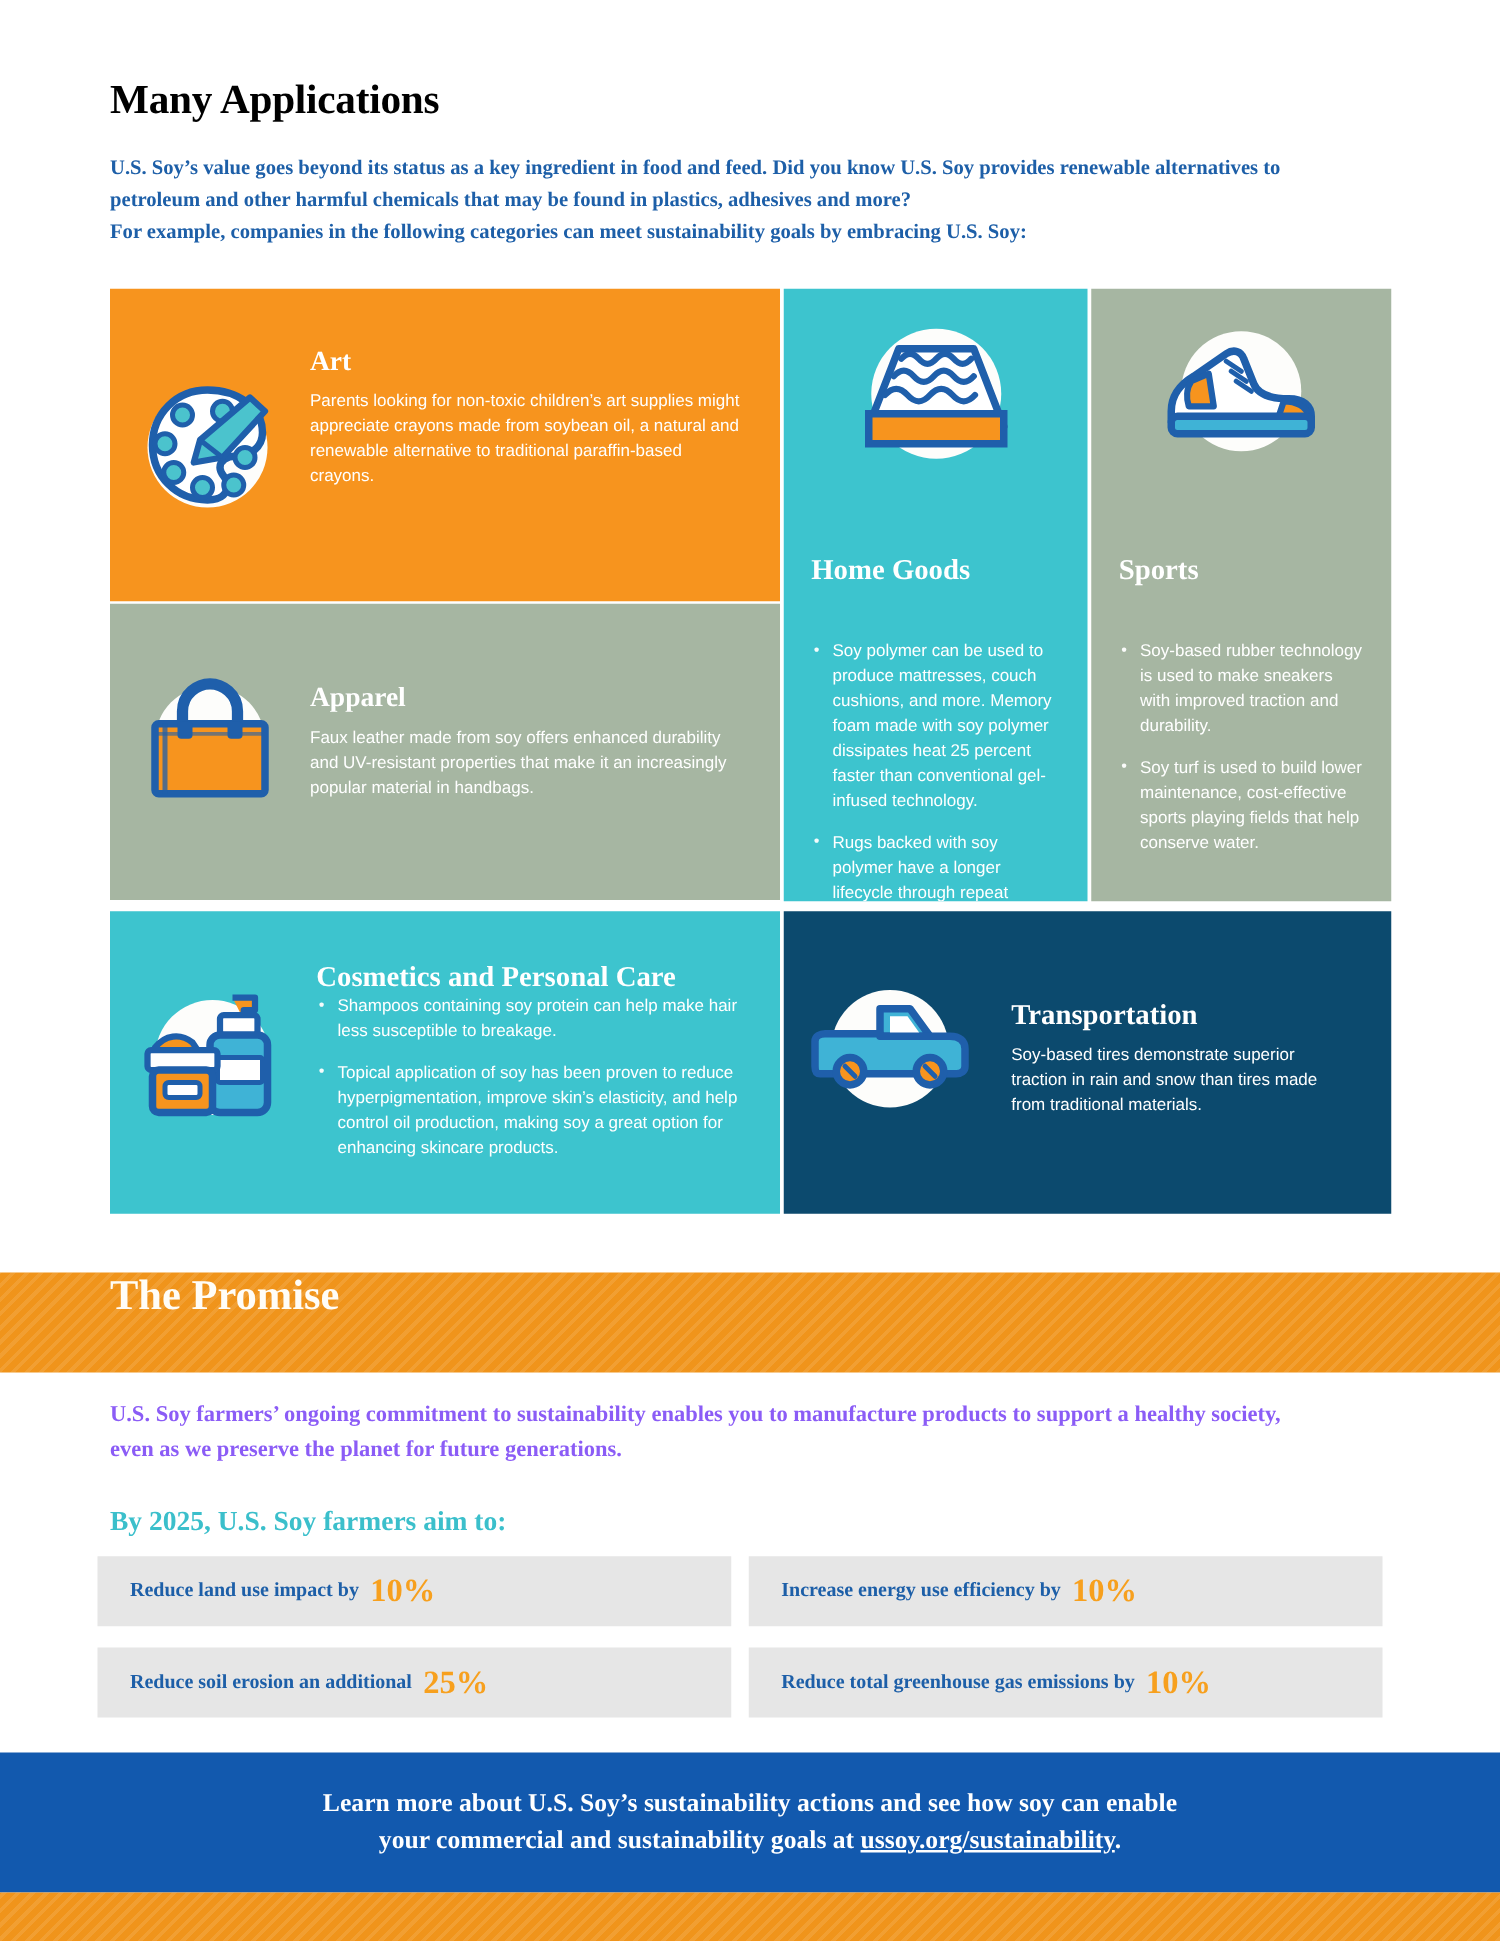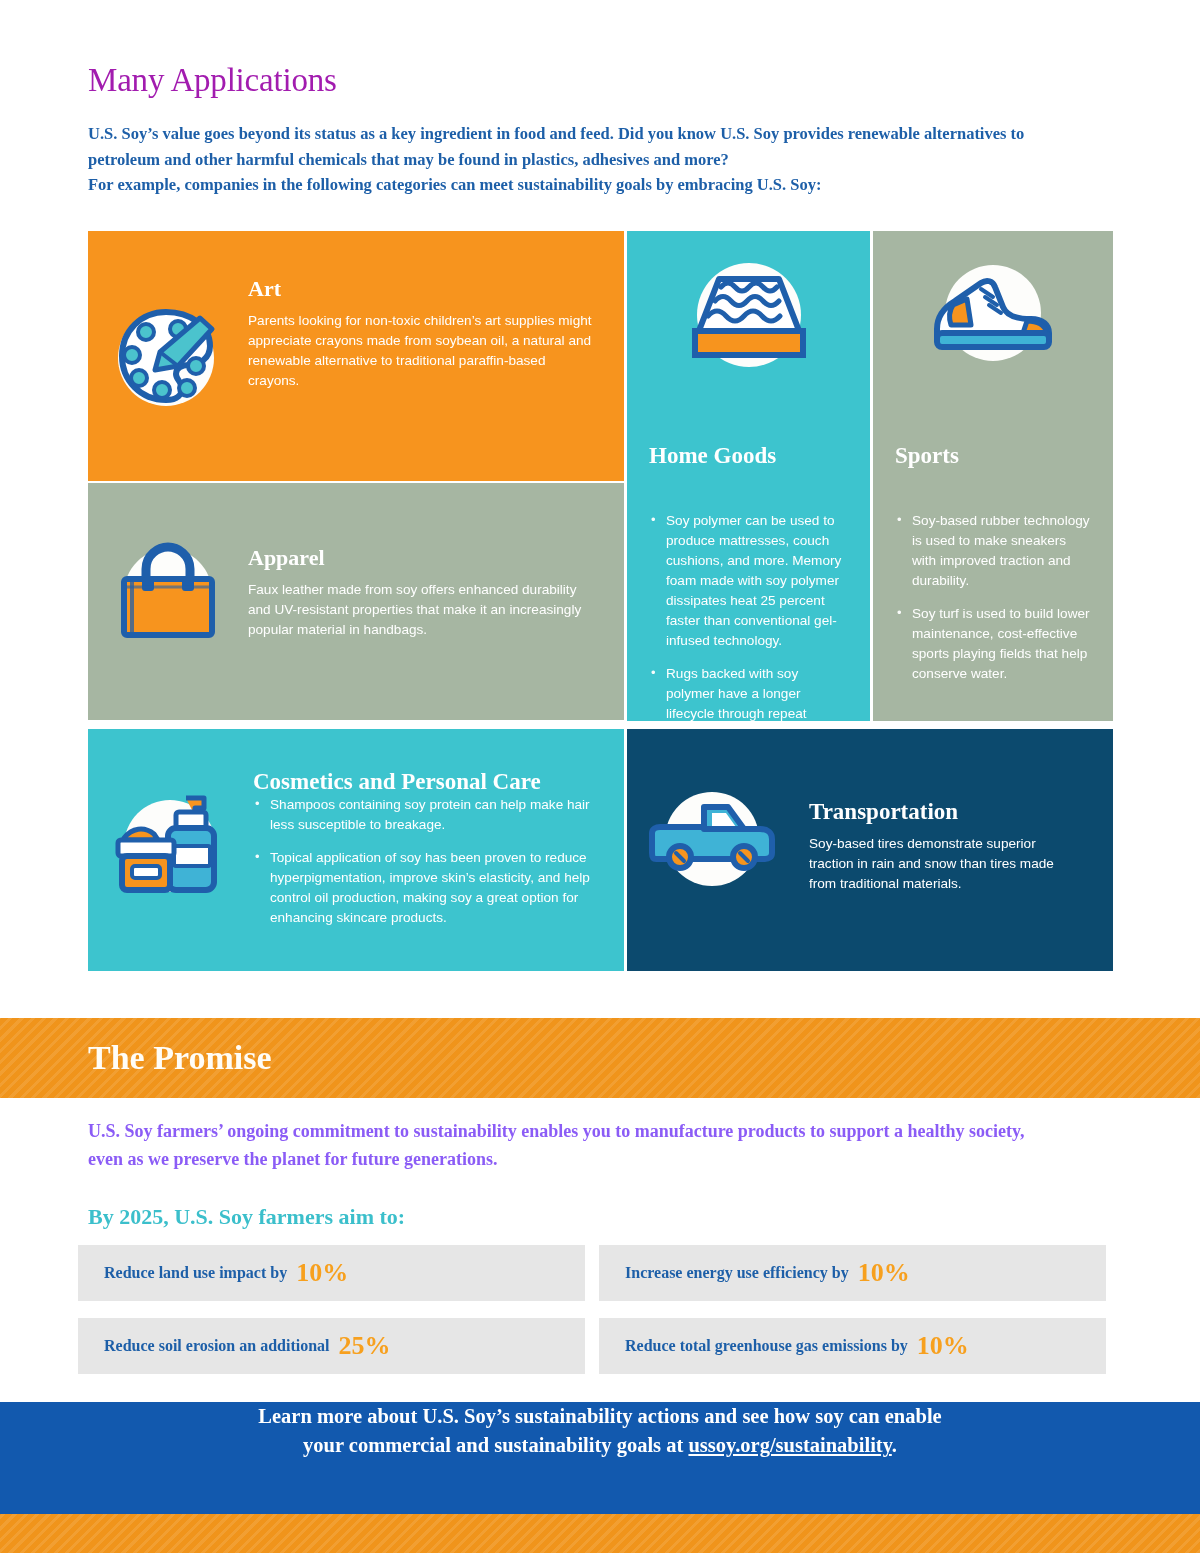--- a/index.html
+++ b/index.html
@@ -17,23 +17,23 @@
   .page-edge-left {
     position: absolute; left: 0; top: 0; width: 6px; height: 1553px;
     background: #ffffff;
   }
 
   
   .intro-wrap { padding: 62px 88px 0 88px; }
 
   .page-title {
     font-family: "Liberation Serif", serif;
-    font-weight: normal;
+    font-weight: bold;
     font-size: 33px;
-    color: #a21caf;
+    color: #000000;
     letter-spacing: -0.2px;
   }
 
   .intro-body {
     margin-top: 22px;
     font-family: "Liberation Serif", serif;
     font-weight: bold;
     font-size: 16.5px;
     line-height: 1.55;
     color: #1D5FA8;
@@ -134,21 +134,21 @@
     left: 0; top: 1018px;
     width: 1200px; height: 80px;
     background-color: #F0941B;
     background-image: repeating-linear-gradient(
       -45deg,
       rgba(255,255,255,0.10) 0px,
       rgba(255,255,255,0.10) 3px,
       rgba(0,0,0,0) 3px,
       rgba(0,0,0,0) 8px
     );
-    display: flex; align-items: center;
+    display: flex; align-items: flex-start;
   }
   .promise-title {
     font-family: "Liberation Serif", serif;
     font-weight: bold;
     font-size: 34px;
     color: #FFFDF7;
     padding-left: 88px;
   }
 
   
@@ -201,21 +201,21 @@
     line-height: 1;
   }
 
   
   .footer-blue {
     position: absolute;
     left: 0; top: 1402px;
     width: 1200px; height: 112px;
     background: #1259AE;
     display: flex; flex-direction: column;
-    align-items: center; 
+    align-items: center; justify-content: center;
   }
   .footer-line {
     font-family: "Liberation Serif", serif;
     font-weight: bold;
     font-size: 20.5px;
     color: #ffffff;
     text-align: center;
     line-height: 1.42;
   }
   .footer-link { text-decoration: underline; color: #ffffff; }

